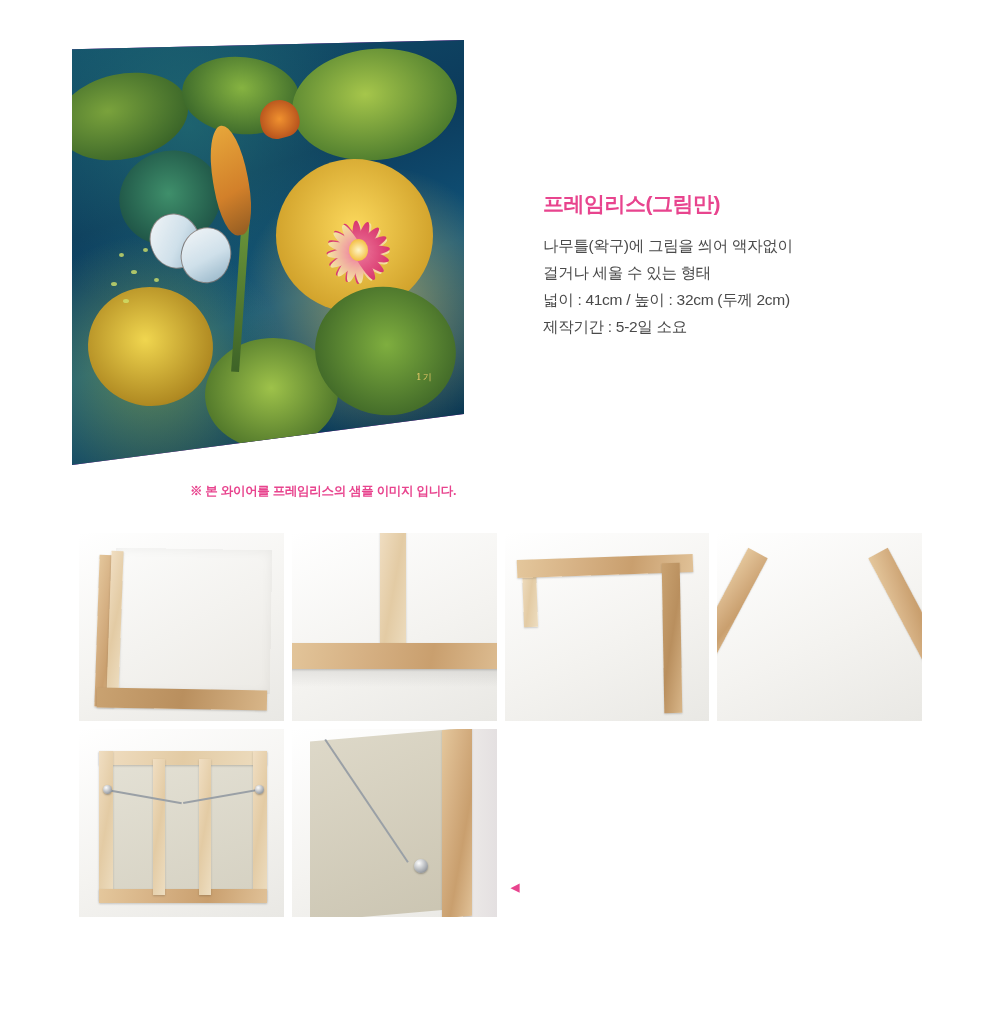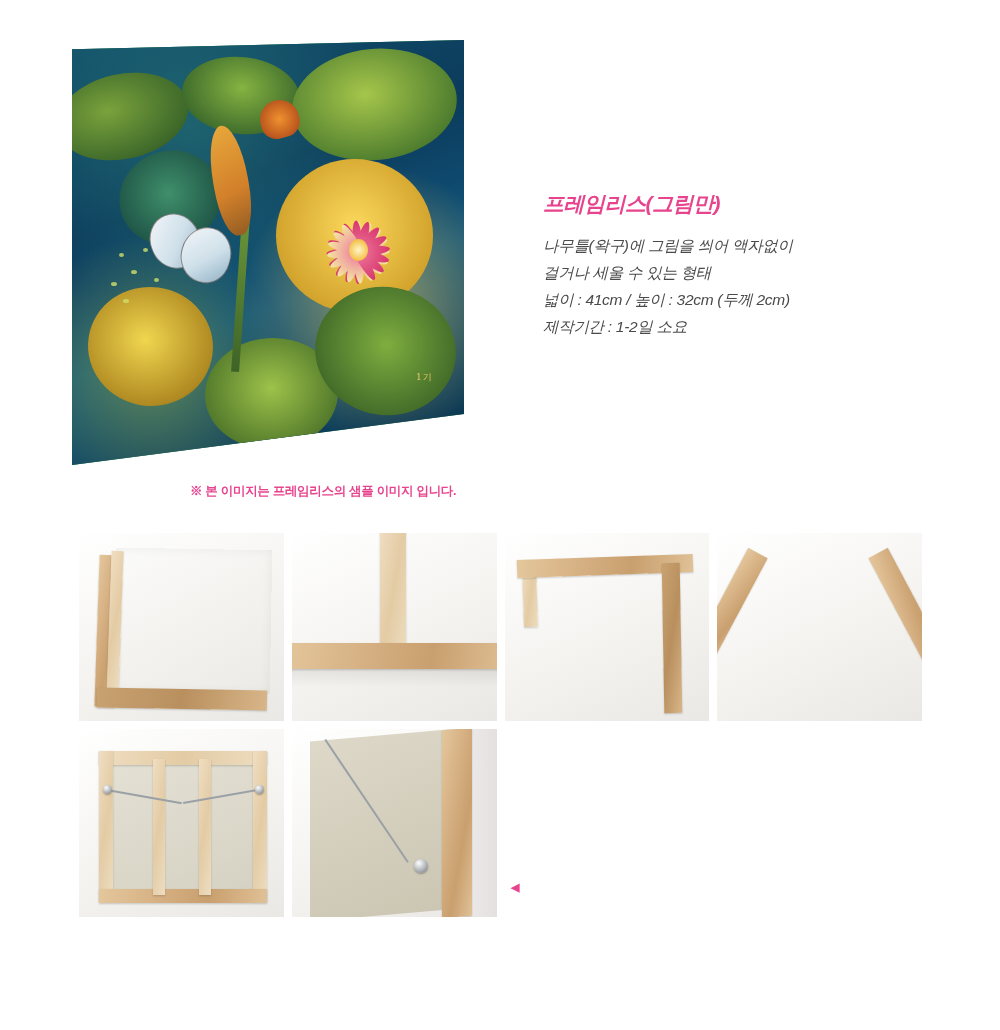--- a/index.html
+++ b/index.html
@@ -29,21 +29,21 @@
     position: absolute;
     left: 72px;
     top: 40px;
     width: 392px;
     height: 425px;
   }
   .artwork {
     position: absolute;
     inset: 0;
     clip-path: polygon(0% 2.2%, 100% 0%, 100% 88%, 0% 100%);
-    background: #15803d;
+    background: #a21caf;
     overflow: hidden;
     box-shadow: 2px 3px 7px rgba(0,0,0,0.25);
   }
   .art-bg {
     position: absolute;
     inset: 0;
     background:
       radial-gradient(circle at 78% 62%, rgba(255,214,96,0.55) 0%, rgba(255,214,96,0) 34%),
       radial-gradient(circle at 20% 78%, rgba(186,200,60,0.45) 0%, rgba(186,200,60,0) 30%),
       radial-gradient(circle at 30% 20%, rgba(40,120,120,0.6) 0%, rgba(10,50,80,0) 45%),
@@ -149,21 +149,20 @@
     letter-spacing: 1px;
   }
   .speck { position: absolute; border-radius: 50%; background: #cfe06a; opacity: .8; }
 
   
   .hero-text {
     position: absolute;
     left: 543px;
     top: 190px;
     width: 420px;
-    font-style: italic;
   }
   .hero-title {
     color: #e8448e;
     font-size: 21px;
     font-weight: bold;
     letter-spacing: -0.5px;
     margin: 0 0 14px 0;
   }
   .hero-desc {
     color: #4a4a4a;
@@ -333,24 +332,24 @@
 
       <div class="signature">1기</div>
     </div>
   </div>
 
   <div class="hero-text">
     <h1 class="hero-title">프레임리스(그림만)</h1>
     <div class="hero-desc">나무틀(왁구)에 그림을 씌어 액자없이
 걸거나 세울 수 있는 형태
 넓이 : 41cm / 높이 : 32cm (두께 2cm)
-제작기간 : 1-2일 소요</div>
+제작기간 : 5-2일 소요</div>
   </div>
 
-  <div class="sample-note">※ 본 이미지는 프레임리스의 샘플 이미지 입니다.</div>
+  <div class="sample-note">※ 본 와이어를 프레임리스의 샘플 이미지 입니다.</div>
 </div>
 
 <div class="grid">
 
   <div class="row">
 
     <div class="cell">
       <div class="bgwhite"></div>
       <div class="c1-canvas"></div>
       <div class="wood c1-outerL"></div>

